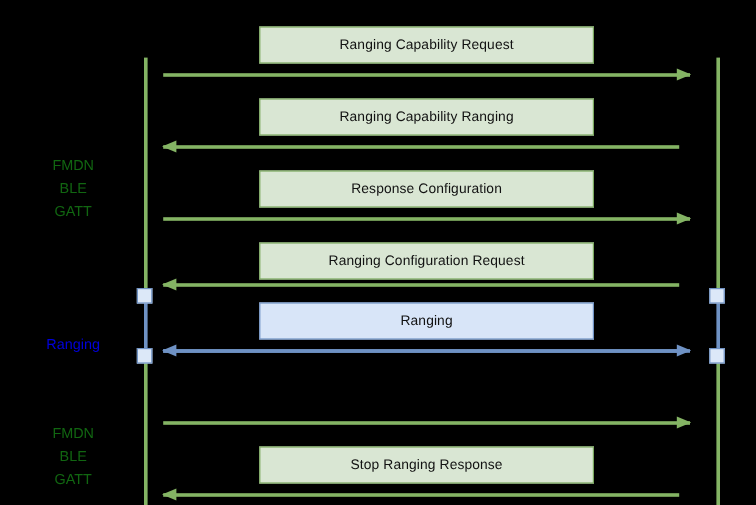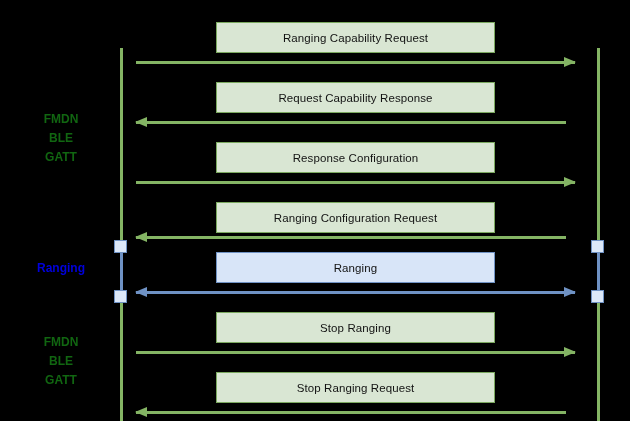--- a/index.html
+++ b/index.html
@@ -115,22 +115,23 @@
     border-right-color: #6f92c4;
   }
 
   
   .group-label {
     position: absolute;
     width: 92px;
     left: 15px;
     text-align: center;
     font-size: 12px;
-    font-weight: bold;
+    font-weight: normal;
     line-height: 19px;
+    margin-top: 19px;
   }
   .group-label.green { color: #116611; }
   .group-label.blue  { color: #0000dd; }
   .group-label .line { display: block; }
 </style>
 </head>
 <body>
 
 <div id="diagram">
 
@@ -162,21 +163,21 @@
     <span class="line">BLE</span>
     <span class="line">GATT</span>
   </div>
 
   <div class="msg-box green" style="top:22px">Ranging Capability Request</div>
   <div class="arrow green to-right" style="top:61px; left:136px; width:439px">
     <span class="shaft"></span>
     <span class="head"></span>
   </div>
 
-  <div class="msg-box green" style="top:82px">Request Capability Response</div>
+  <div class="msg-box green" style="top:82px">Ranging Capability Ranging</div>
   <div class="arrow green to-left" style="top:121px; left:136px; width:430px">
     <span class="shaft"></span>
     <span class="head"></span>
   </div>
 
   <div class="msg-box green" style="top:142px">Response Configuration</div>
   <div class="arrow green to-right" style="top:181px; left:136px; width:439px">
     <span class="shaft"></span>
     <span class="head"></span>
   </div>
@@ -190,25 +191,24 @@
   <div class="msg-box blue" style="top:252px">Ranging</div>
   <div class="arrow blue to-left" style="top:291px; left:136px; width:430px">
     <span class="shaft"></span>
     <span class="head"></span>
   </div>
   <div class="arrow blue to-right" style="top:291px; left:136px; width:439px">
     <span class="shaft"></span>
     <span class="head"></span>
   </div>
 
-  <div class="msg-box green" style="top:312px">Stop Ranging</div>
   <div class="arrow green to-right" style="top:351px; left:136px; width:439px">
     <span class="shaft"></span>
     <span class="head"></span>
   </div>
 
-  <div class="msg-box green" style="top:372px">Stop Ranging Request</div>
+  <div class="msg-box green" style="top:372px">Stop Ranging Response</div>
   <div class="arrow green to-left" style="top:411px; left:136px; width:430px">
     <span class="shaft"></span>
     <span class="head"></span>
   </div>
 
 </div>
 
 </body></html>

